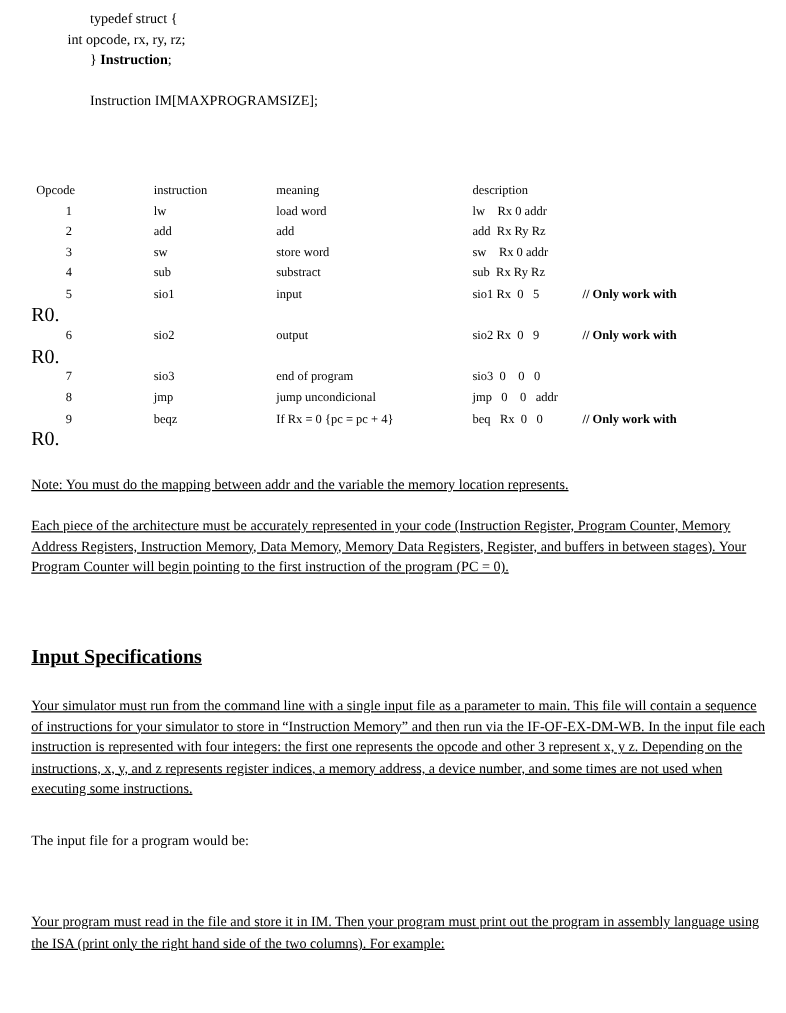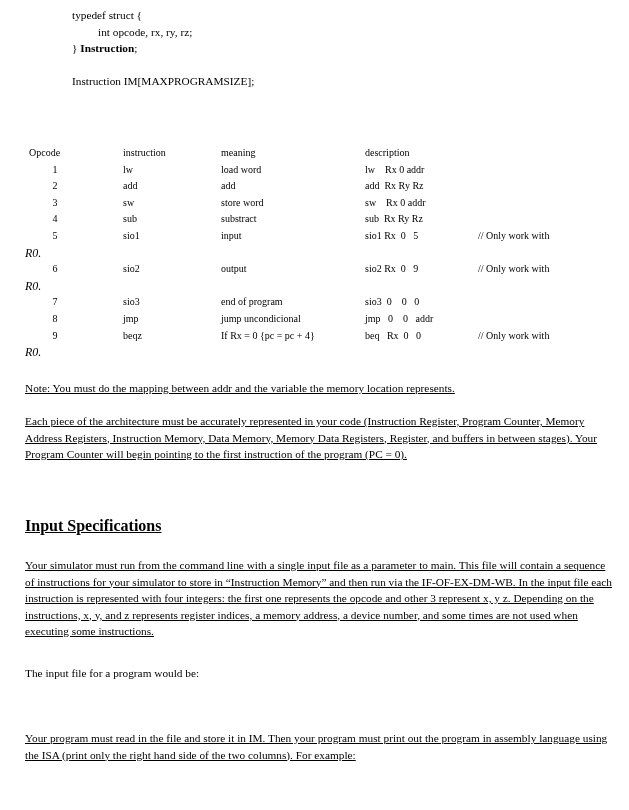--- a/index.html
+++ b/index.html
@@ -30,21 +30,21 @@
     top: 7px;
     width: 629px;
   }
   .code-line {
     white-space: pre;
     font-family: "Liberation Serif", "DejaVu Serif", serif;
     font-size: 11.3px;
     line-height: 16.5px;
     padding-left: 72px;
   }
-  .code-line.indent-2 { padding-left: 98px; }
+  .code-line.indent-2 { padding-left: 54px; }
   .code-line b { font-weight: bold; }
   .code-spacer { height: 16px; }
 
   
   .para {
     position: absolute;
     left: 25px;
     width: 580px;
     text-align: left;
     font-size: 11.3px;
@@ -68,34 +68,33 @@
     position: absolute;
     top: 0;
     white-space: pre;
     font-size: 10px;
     line-height: 16.6px;
   }
   .c-opcode   { left: 29px; }
   .c-opcode.num { left: 29px; width: 52px; text-align: center; }
   .c-instr    { left: 123px; }
   .c-meaning  { left: 221px; }
-  .c-desc     { left: 365px; text-align: center; }
-  .c-comment  { left: 478px; }
+  .c-desc     { left: 378px; text-align: center; }
+  .c-comment  { left: 466px; font-weight: bold; }
   .isa-wrap {
     position: relative;
     height: 16.6px;
     white-space: nowrap;
   }
   .isa-wrap span {
     position: absolute;
     left: 25px;
     top: 0;
-    font-size: 12px;
+    font-size: 16px;
     line-height: 16.6px;
-    font-style: italic;
   }
 
   
   .heading {
     position: absolute;
     left: 25px;
     font-weight: bold;
     font-size: 16px;
     line-height: 16.5px;
   }

